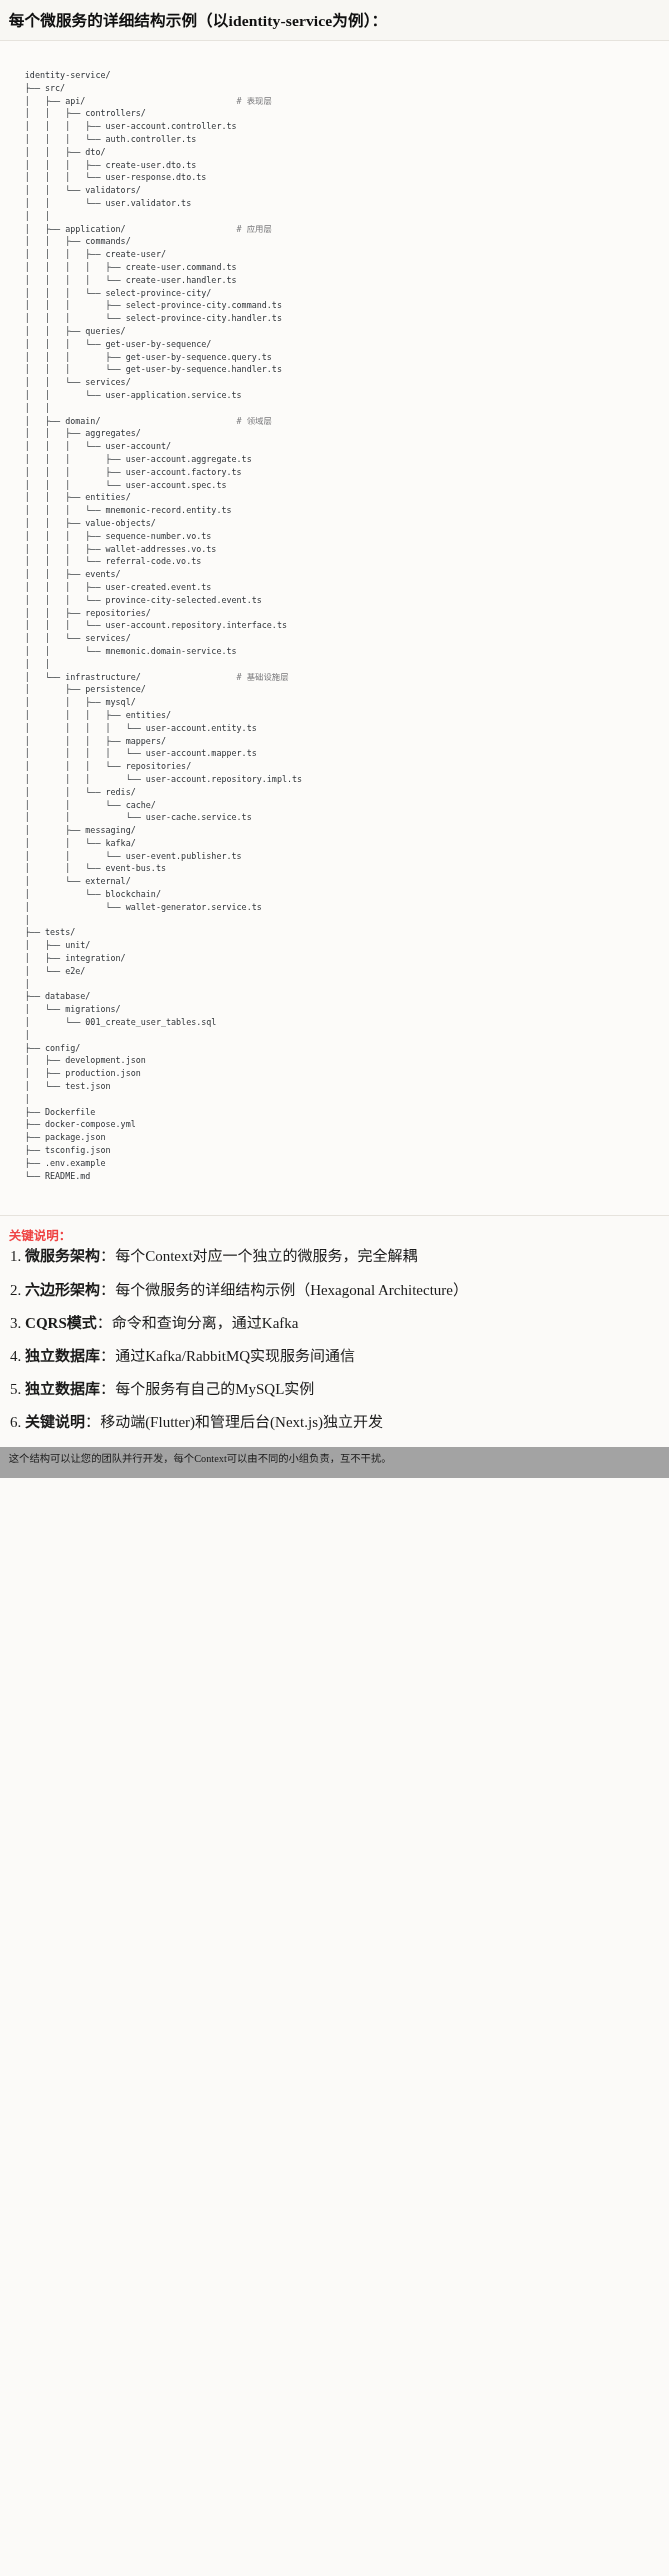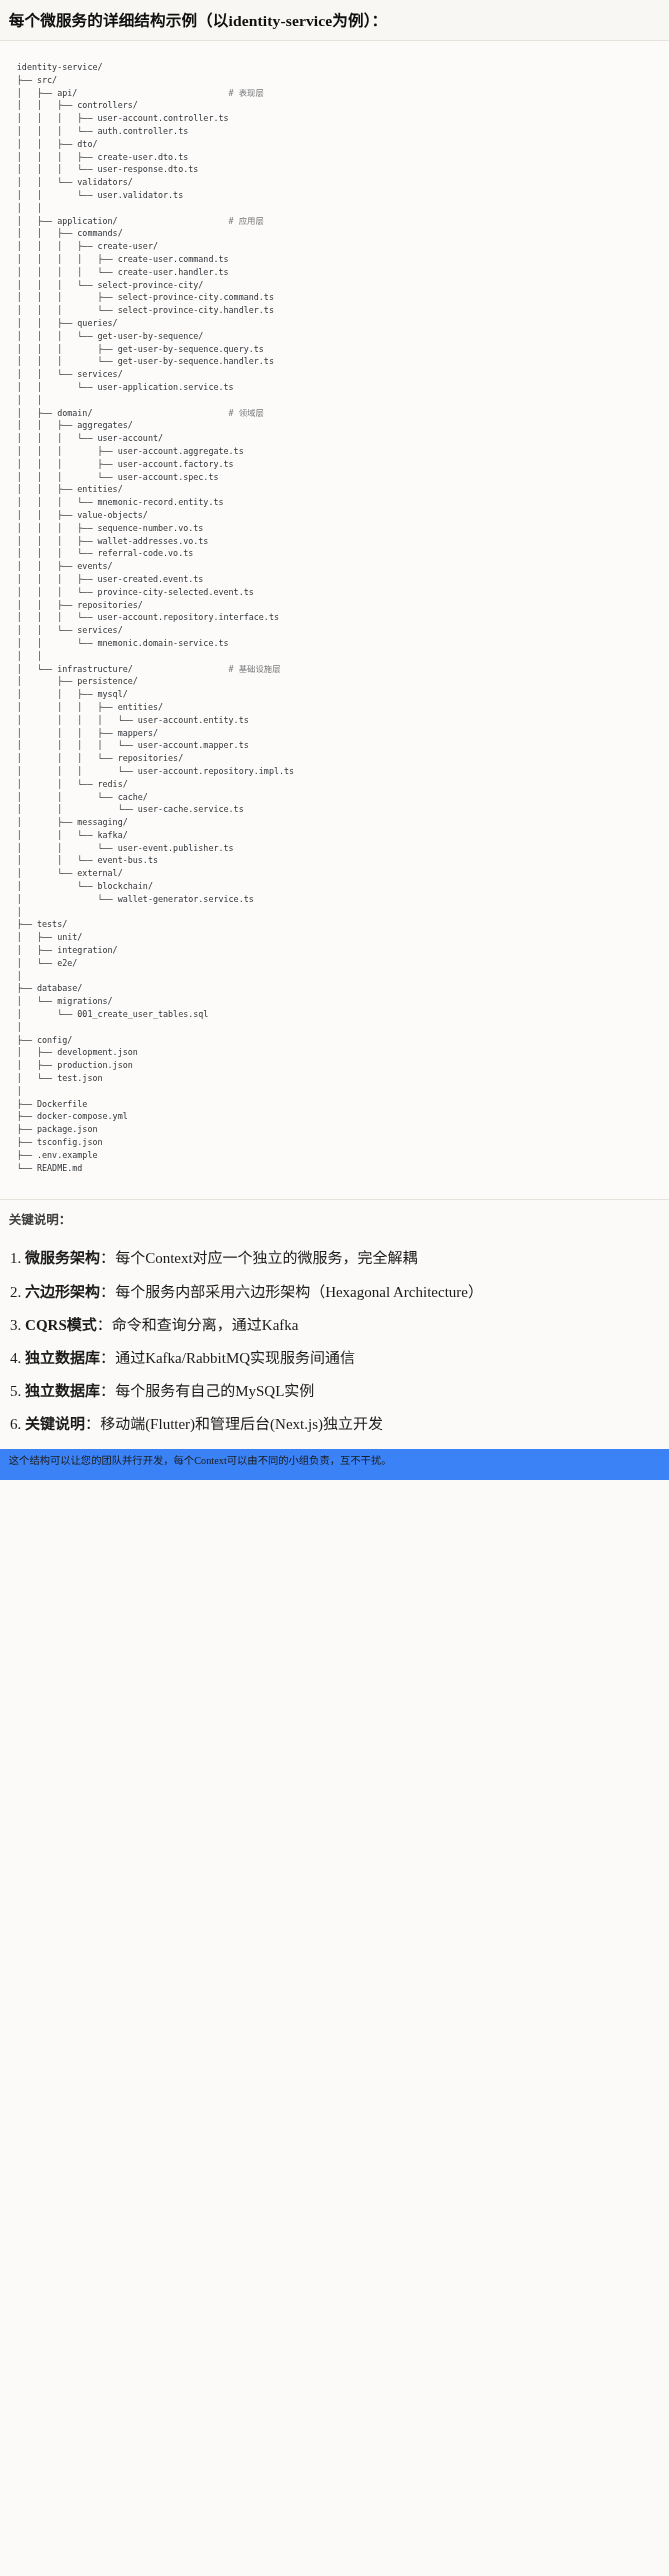--- a/index.html
+++ b/index.html
@@ -36,43 +36,43 @@
     color: #101010;
   }
 
   
   .tree-block {
     background: #fcfbf9;
     padding: 12.5px 8.8px 16.3px 8.8px;
     border-bottom: 0.6px solid #e6e3dd;
   }
   pre.tree {
-    margin: 8px;
+    margin: 16px;
     font-family: "DejaVu Sans Mono", "Liberation Mono", monospace;
     font-size: 8.4px;
     line-height: 12.8px;
     color: #2e3338;
     white-space: pre;
     tab-size: 4;
     overflow: visible;
   }
   pre.tree .cmt { color: #77777a; }
 
   
   .keypoints {
     padding: 12.5px 8.8px 6.3px 8.8px;
     background: #fbfaf8;
   }
   .kp-heading {
-    margin: 0 0 20px 0;
+    margin: 0 0 2px 0;
     font-family: "Liberation Serif", "DejaVu Serif", serif;
     font-weight: bold;
     font-size: 12.5px;
     line-height: 1.3;
-    color: #404040;
+    color: #ef4444;
   }
   ol.kp-list {
     margin: 0;
     padding: 0 0 0 16.3px;
     list-style: decimal;
   }
   ol.kp-list li {
     font-family: "Liberation Serif", "DejaVu Serif", serif;
     font-size: 15px;
     line-height: 1.45;
@@ -81,21 +81,21 @@
   }
   ol.kp-list li:last-child { margin-bottom: 7.5px; }
   .kp-term {
     font-weight: bold;
   }
   .kp-sep { font-weight: normal; }
   .kp-desc { font-weight: normal; }
 
   .closing {
     padding: 3.8px 8.8px 11.3px 8.8px;
-    background: #3b82f6;
+    background: #a3a3a3;
   }
   .closing p {
     margin: 0;
     font-family: "Liberation Serif", "DejaVu Serif", serif;
     font-size: 10.3px;
     line-height: 1.5;
     color: #1b1b1b;
   }
 </style>
 </head>
@@ -194,21 +194,21 @@
 ├── package.json
 ├── tsconfig.json
 ├── .env.example
 └── README.md</code></pre>
   </section>
 
   <section class="keypoints">
     <h2 class="kp-heading">关键说明：</h2>
     <ol class="kp-list">
       <li><span class="kp-term">微服务架构</span><span class="kp-sep">：</span><span class="kp-desc">每个Context对应一个独立的微服务，完全解耦</span></li>
-      <li><span class="kp-term">六边形架构</span><span class="kp-sep">：</span><span class="kp-desc">每个服务内部采用六边形架构（Hexagonal Architecture）</span></li>
+      <li><span class="kp-term">六边形架构</span><span class="kp-sep">：</span><span class="kp-desc">每个微服务的详细结构示例（Hexagonal Architecture）</span></li>
       <li><span class="kp-term">CQRS模式</span><span class="kp-sep">：</span><span class="kp-desc">命令和查询分离，通过Kafka</span></li>
       <li><span class="kp-term">独立数据库</span><span class="kp-sep">：</span><span class="kp-desc">通过Kafka/RabbitMQ实现服务间通信</span></li>
       <li><span class="kp-term">独立数据库</span><span class="kp-sep">：</span><span class="kp-desc">每个服务有自己的MySQL实例</span></li>
       <li><span class="kp-term">关键说明</span><span class="kp-sep">：</span><span class="kp-desc">移动端(Flutter)和管理后台(Next.js)独立开发</span></li>
     </ol>
   </section>
 
   <section class="closing">
     <p>这个结构可以让您的团队并行开发，每个Context可以由不同的小组负责，互不干扰。</p>
   </section>

